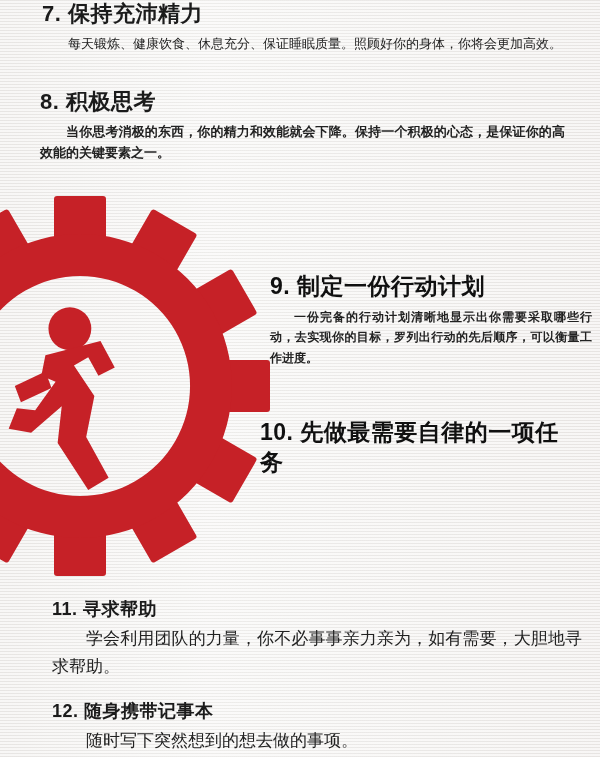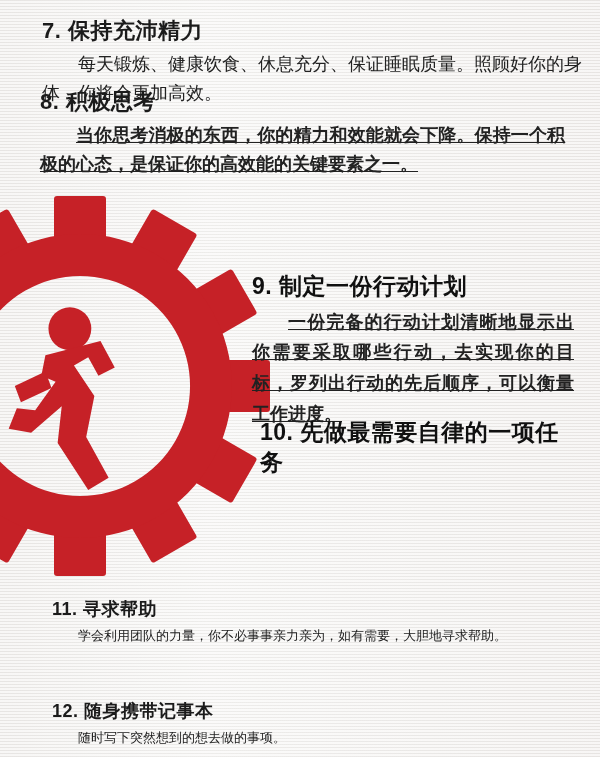--- a/index.html
+++ b/index.html
@@ -41,54 +41,54 @@
   .block { position: absolute; }
   .heading {
     font-size: 22px;
     font-weight: bold;
     color: #1b1b1b;
     letter-spacing: 0.5px;
     line-height: 1.3;
     margin: 0 0 4px 0;
   }
   .para {
-    font-size: 18px;
+    font-size: 13px;
     color: #222;
     line-height: 1.62;
     text-indent: 2em;
     margin: 0;
     text-align: justify;
   }
-  .para.bold { font-weight: bold; text-decoration: underline; }
+  .para.bold { font-weight: bold; }
   .heading.num-strong {
     font-size: 23px;
   }
 
-  #b7  { left: 42px;  top: 17px;   width: 540px; }
+  #b7  { left: 42px;  top: 0;   width: 540px; }
   #b8  { left: 40px;  top: 88px;  width: 525px; }
-  #b9  { left: 252px; top: 272px; width: 322px; }
+  #b9  { left: 270px; top: 272px; width: 322px; }
   #b10 { left: 260px; top: 418px; width: 322px; }
   #b11 { left: 52px;  top: 598px; width: 530px; }
   #b12 { left: 52px;  top: 700px; width: 530px; }
 
   #b9 .heading, #b10 .heading {
     color: #101010;
     font-size: 23px;
     margin-bottom: 5px;
   }
   #b9 .para, #b10 .para {
     font-weight: bold;
-    font-size: 18px;
+    font-size: 12px;
     line-height: 1.7;
   }
   #b11 .heading, #b12 .heading {
     font-size: 18px;
   }
   #b11 .para, #b12 .para {
-    font-size: 13px;
+    font-size: 17px;
   }
 </style>
 </head>
 <body>
 
 <div id="page">
 
   <div id="gear-wrap">
     <svg width="340" height="380" viewBox="0 0 340 380" xmlns="http://www.w3.org/2000/svg">
       <g transform="translate(150,190)">

